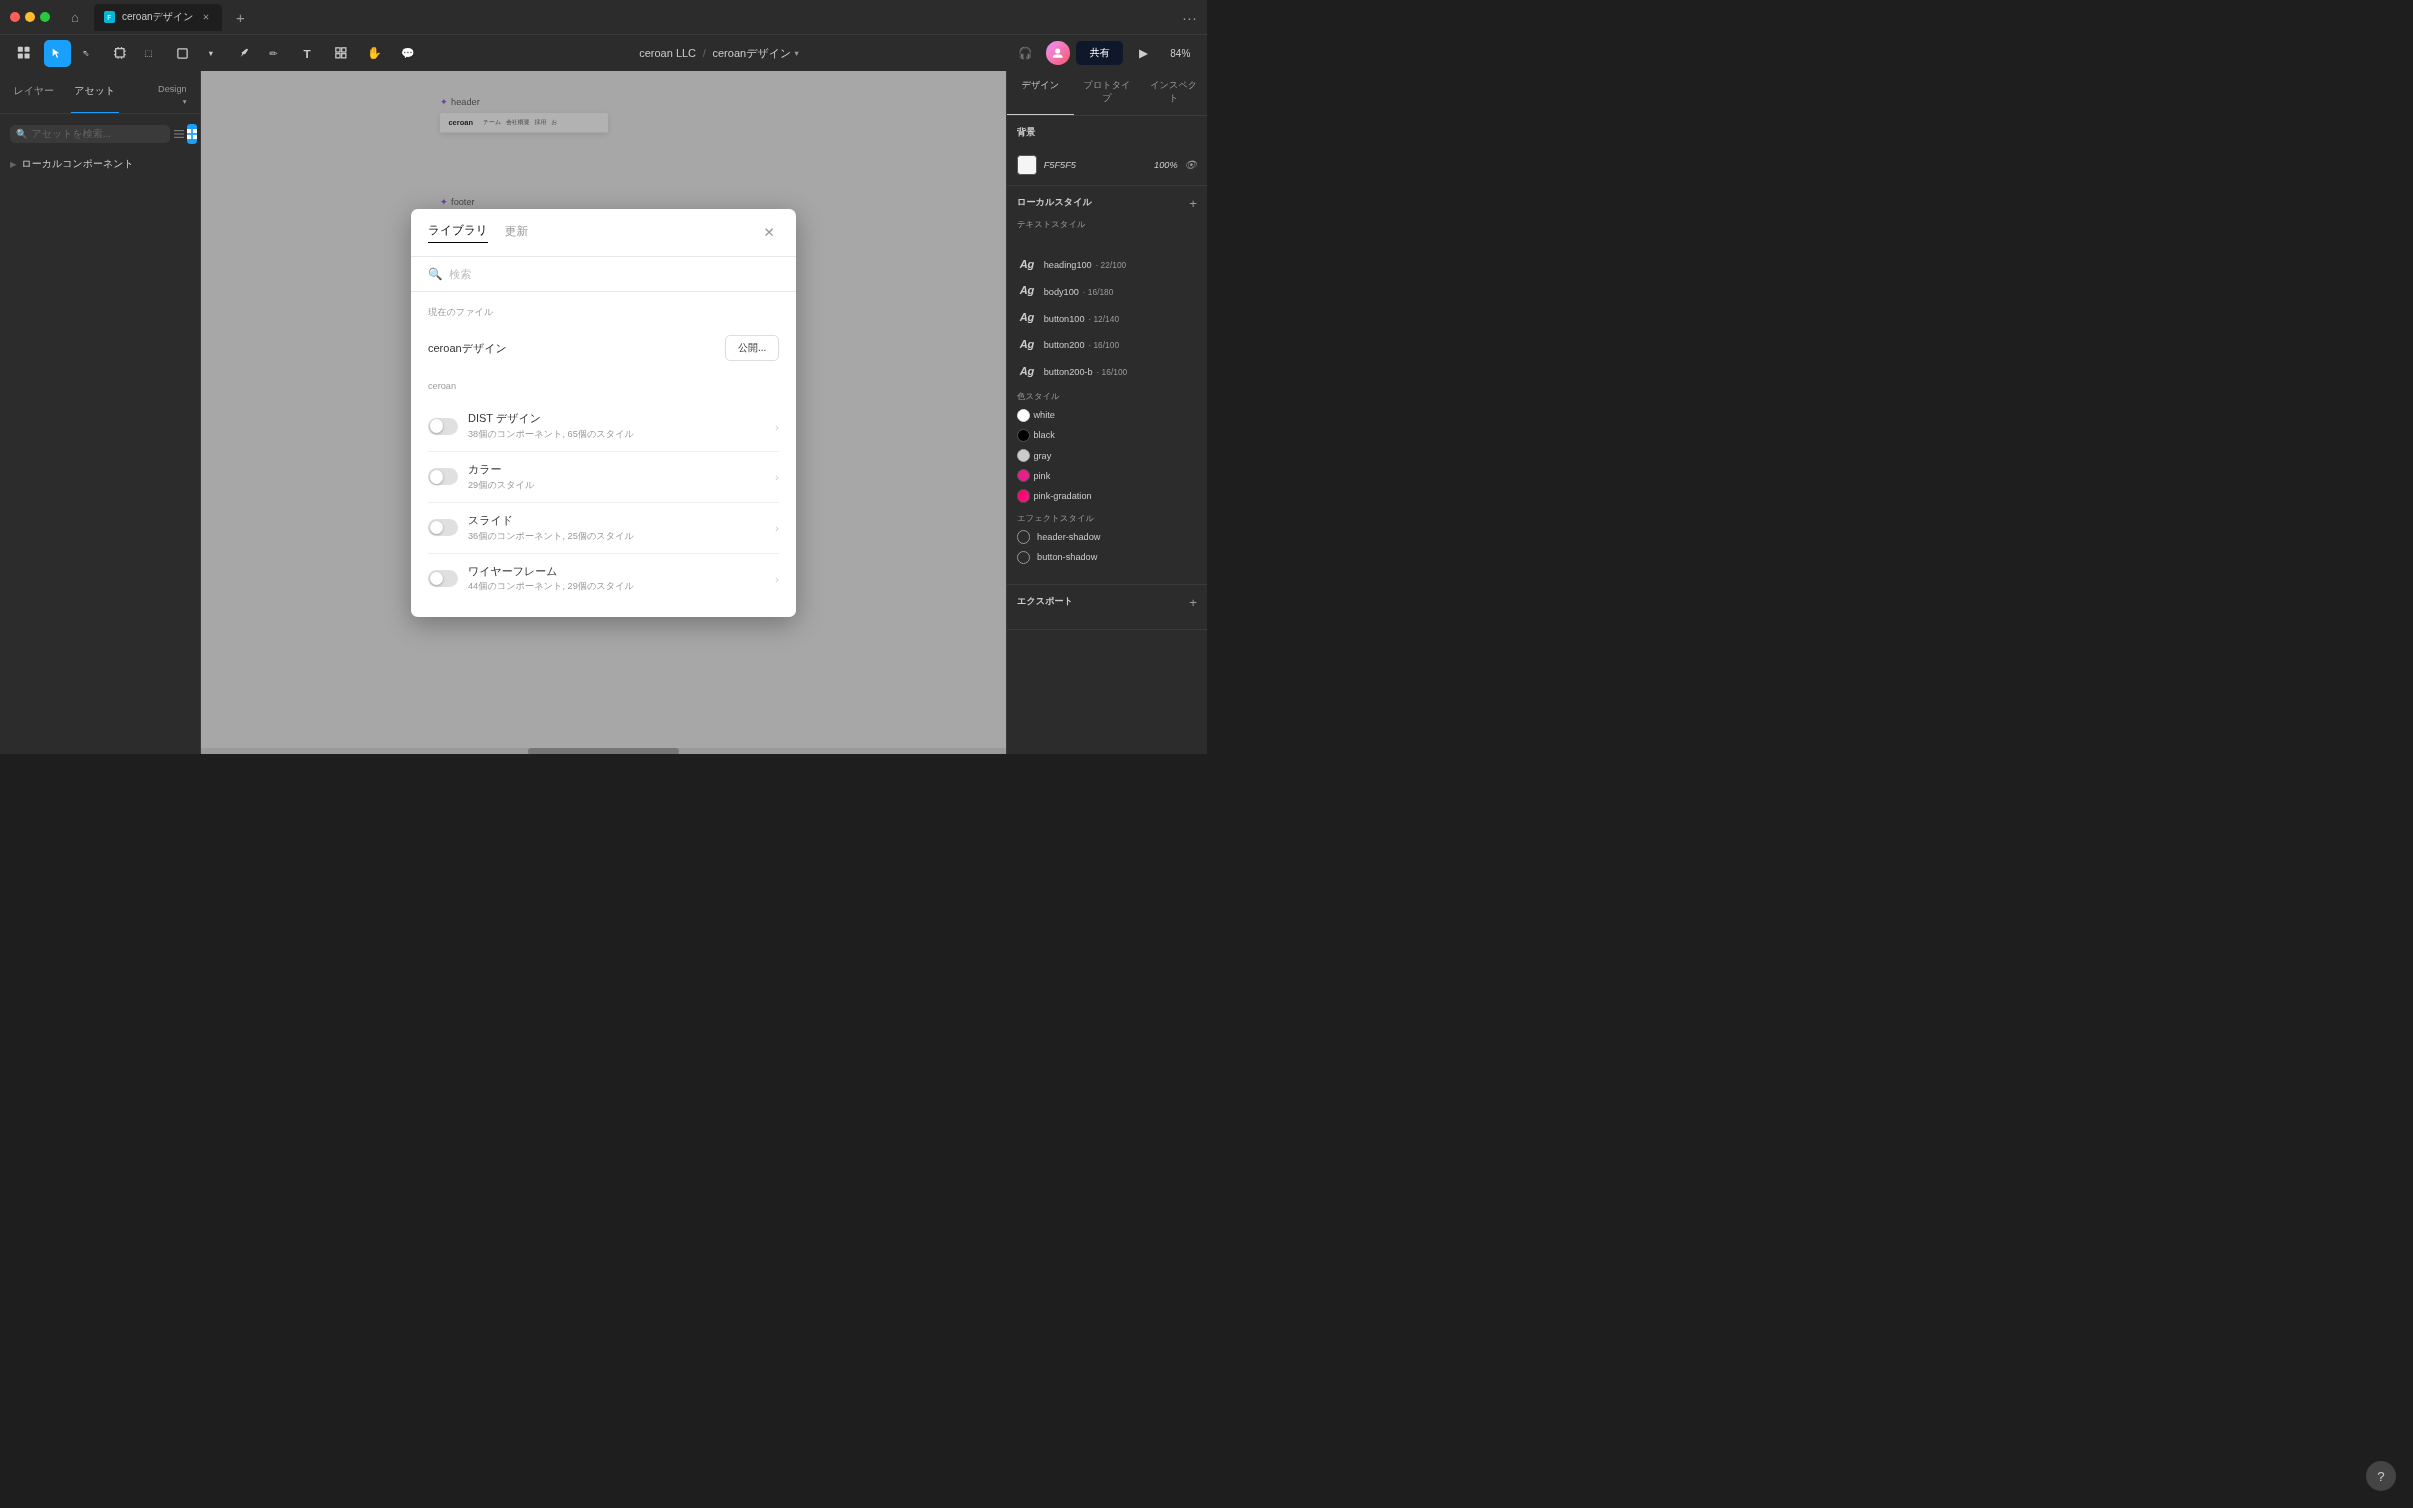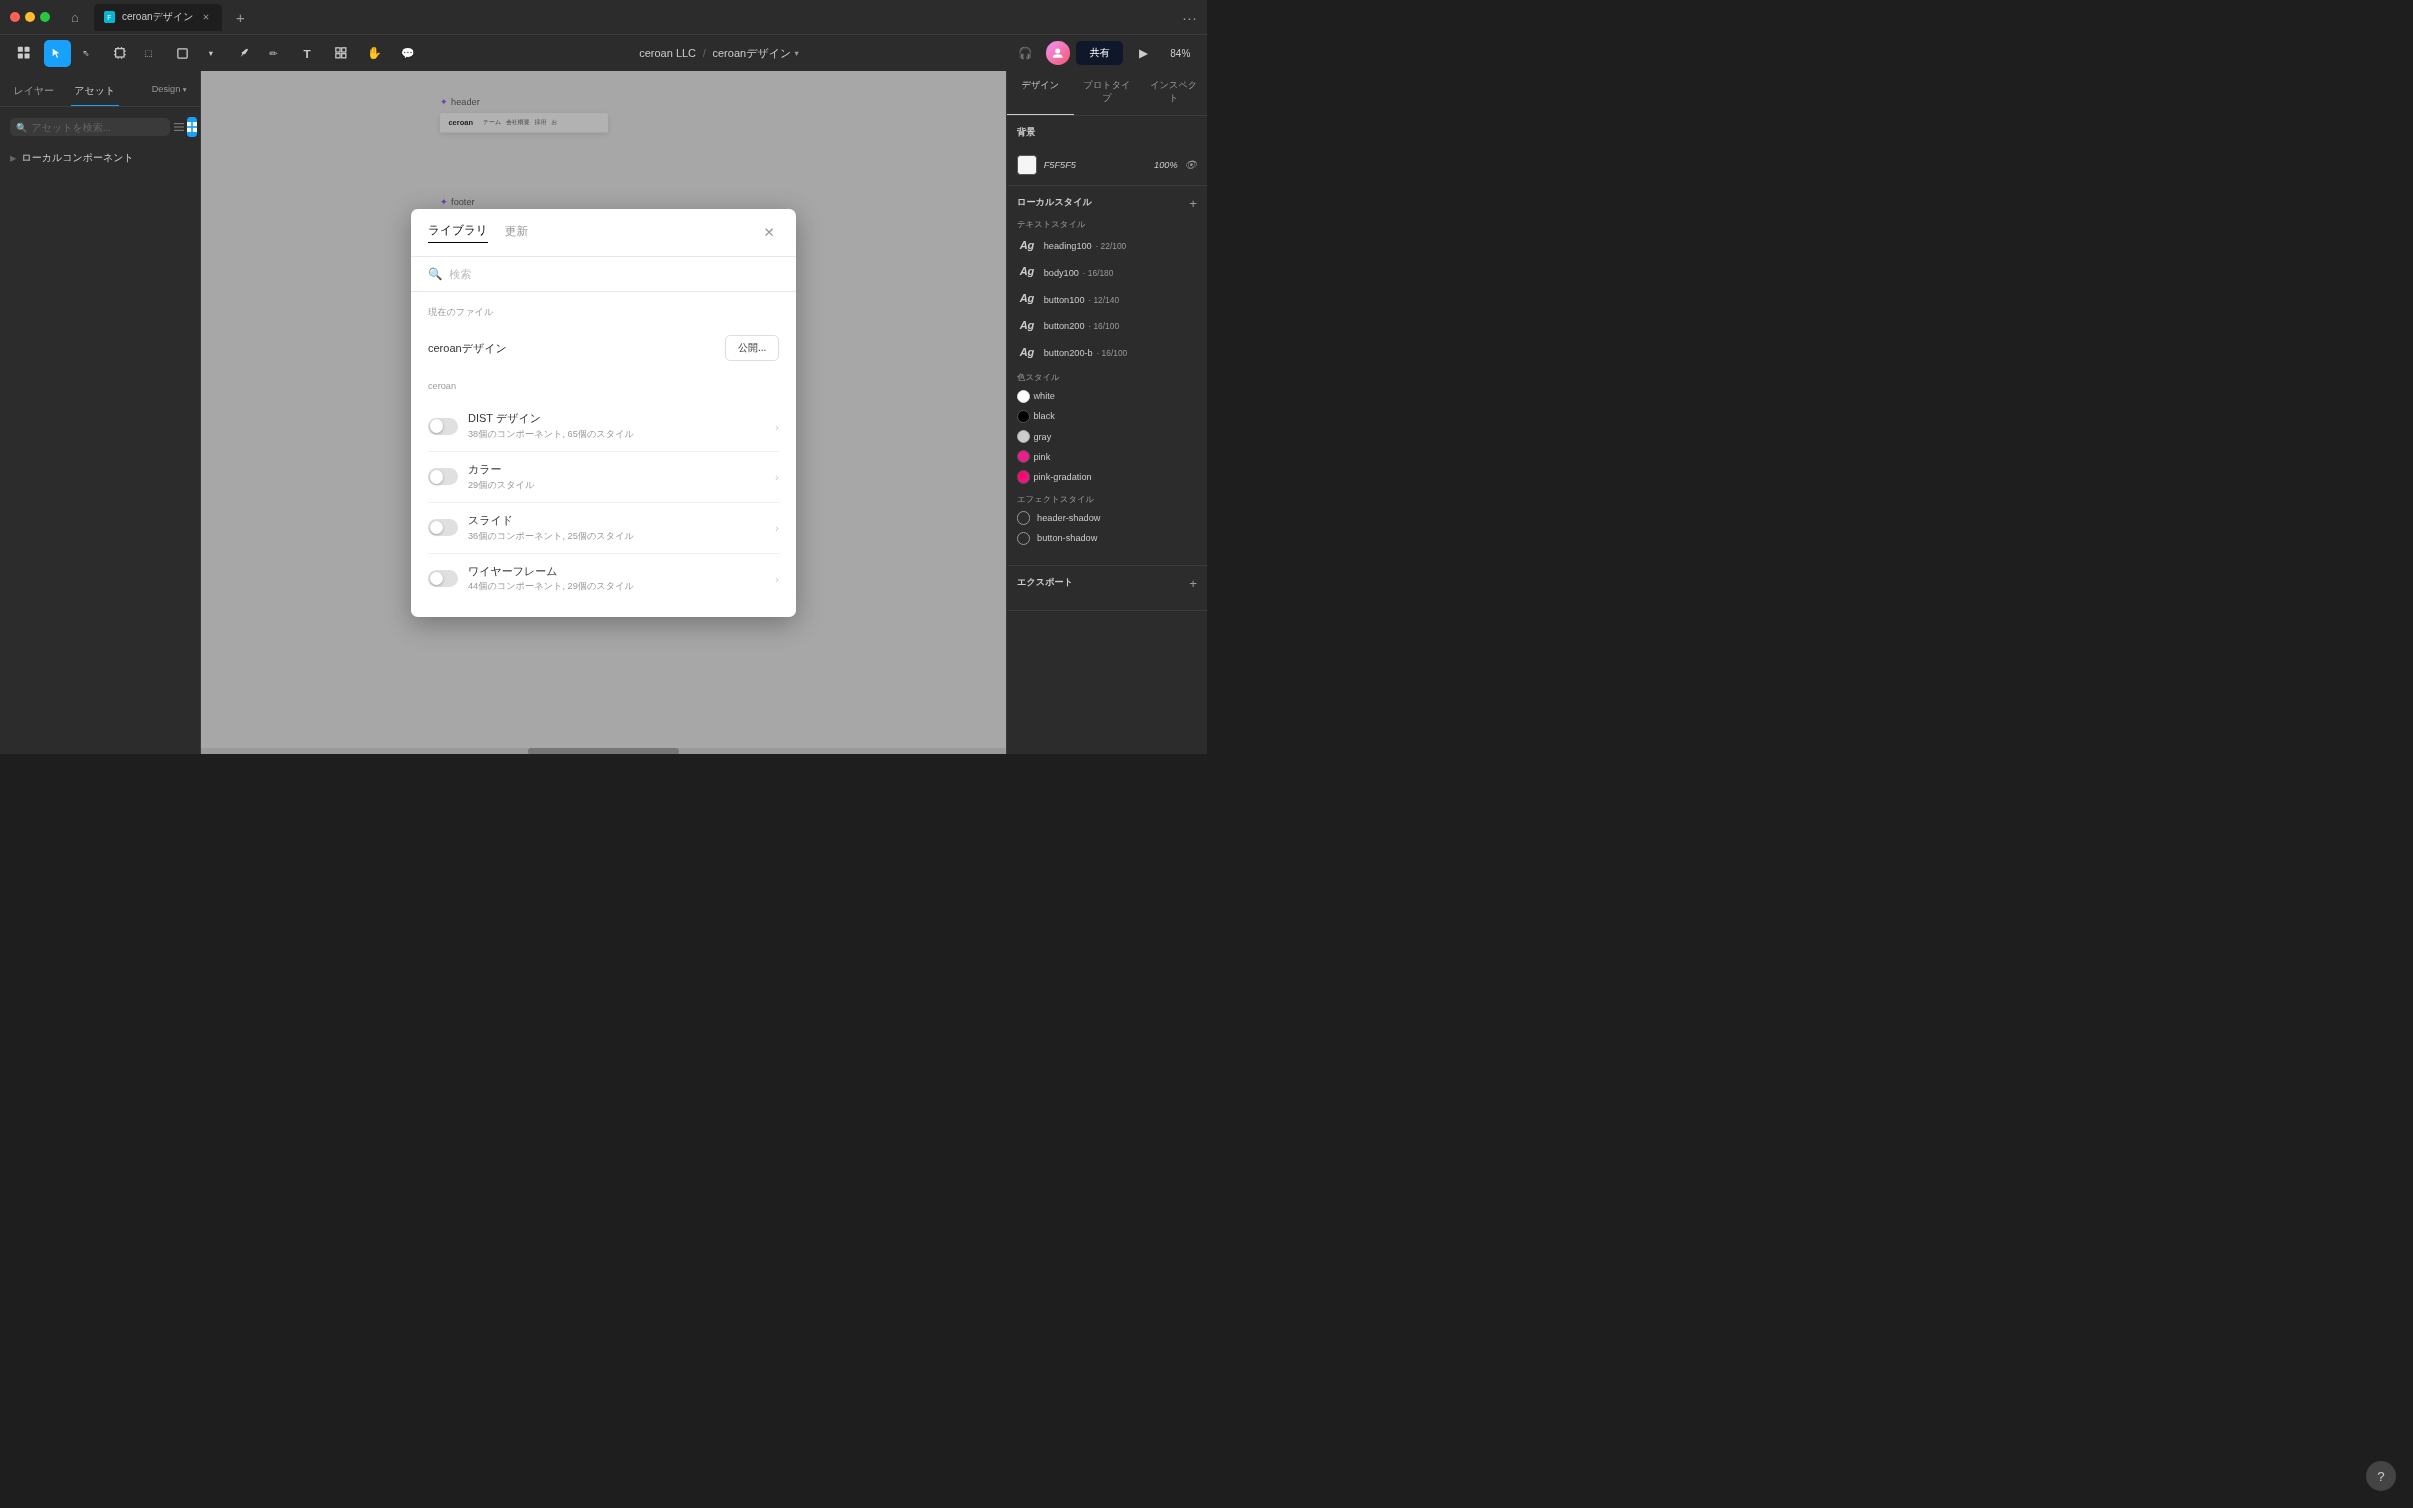--- a/index.html
+++ b/index.html
@@ -693,21 +693,21 @@
   </div>
 </div>
 
 <div class="main-layout">
 
   <div class="left-panel">
     <div class="panel-tabs">
       <div class="panel-tab">レイヤー</div>
       <div class="panel-tab active">アセット</div>
       <div style="margin-left: auto; padding: 6.7px 3.4px;">
-        <div style="font-size:9.2px; color:#999; display:flex; align-items:flex-end; gap:2.5px; cursor:pointer;">
+        <div style="font-size:9.2px; color:#999; display:flex; align-items:flex-end; gap:2.5px; cursor:pointer;flex-direction:column;">
           <span>Design</span>
           <span style="font-size:7.5px;">▾</span>
         </div>
       </div>
     </div>
     <div class="panel-content">
       <div class="assets-toolbar">
         <div class="assets-search">
           <span class="assets-search-icon">🔍</span>
           <input class="assets-search-input" type="text" placeholder="アセットを検索..." style="">
@@ -863,21 +863,21 @@
       </div>
     </div>
 
     <div class="right-section">
       <div class="section-header">
         <span class="section-title">ローカルスタイル</span>
         <span class="section-add">+</span>
       </div>
 
       <div style="margin-bottom:6.7px;">
-        <div style="font-size:8.4px; color:#999; margin-bottom:1px;">テキストスタイル</div>
+        <div style="font-size:8.4px; color:#999; margin-bottom:20px;">テキストスタイル</div>
         <div class="style-item">
           <div class="style-icon">Ag</div>
           <div class="style-info">
             <span class="style-name">heading100</span>
             <span class="style-details"> · <span>22/100</span></span>
           </div>
         </div>
         <div class="style-item">
           <div class="style-icon">Ag</div>
           <div class="style-info">

